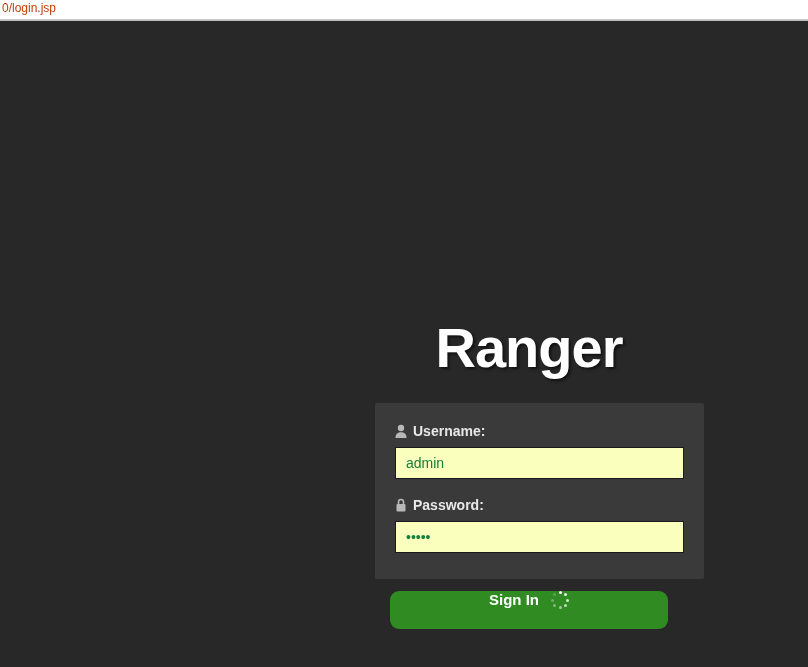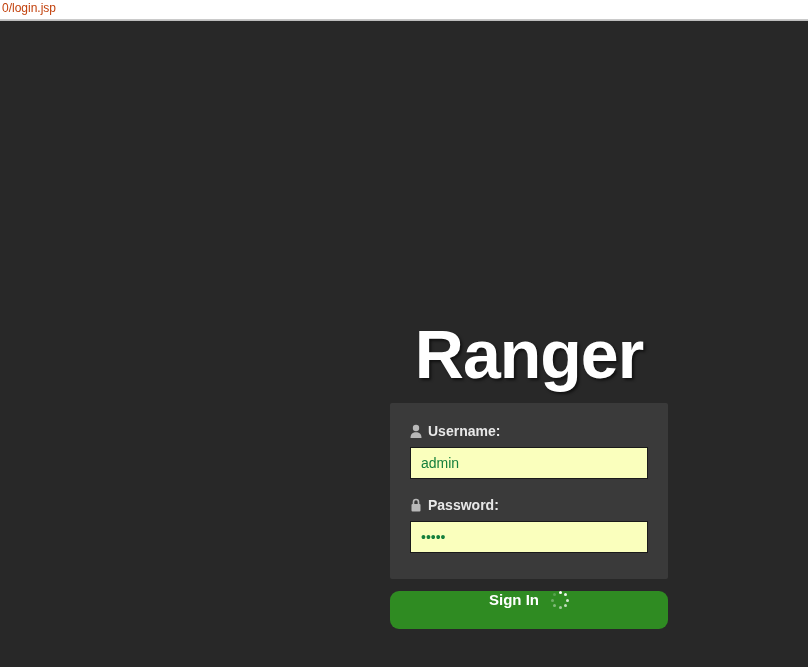--- a/index.html
+++ b/index.html
@@ -33,30 +33,30 @@
       position: relative;
     }
     .brand {
       position: absolute;
       left: 390px;
       top: 294px;
       width: 278px;
       text-align: center;
       color: #fff;
       font-weight: 900;
-      font-size: 68px;
+      font-size: 56px;
       font-family: Arial Black, Arial, sans-serif;
       letter-spacing: -1px;
       text-shadow: 2px 2px 3px rgba(0,0,0,0.6);
     }
     .login-panel {
       position: absolute;
-      left: 390px;
+      left: 375px;
       top: 382px;
-      width: 278px;
+      width: 329px;
       background: #3a3a3a;
       padding: 20px 20px 22px 20px;
       border-radius: 2px;
     }
     .field-group {
       margin-bottom: 18px;
     }
     .field-group:last-child {
       margin-bottom: 4px;
     }

